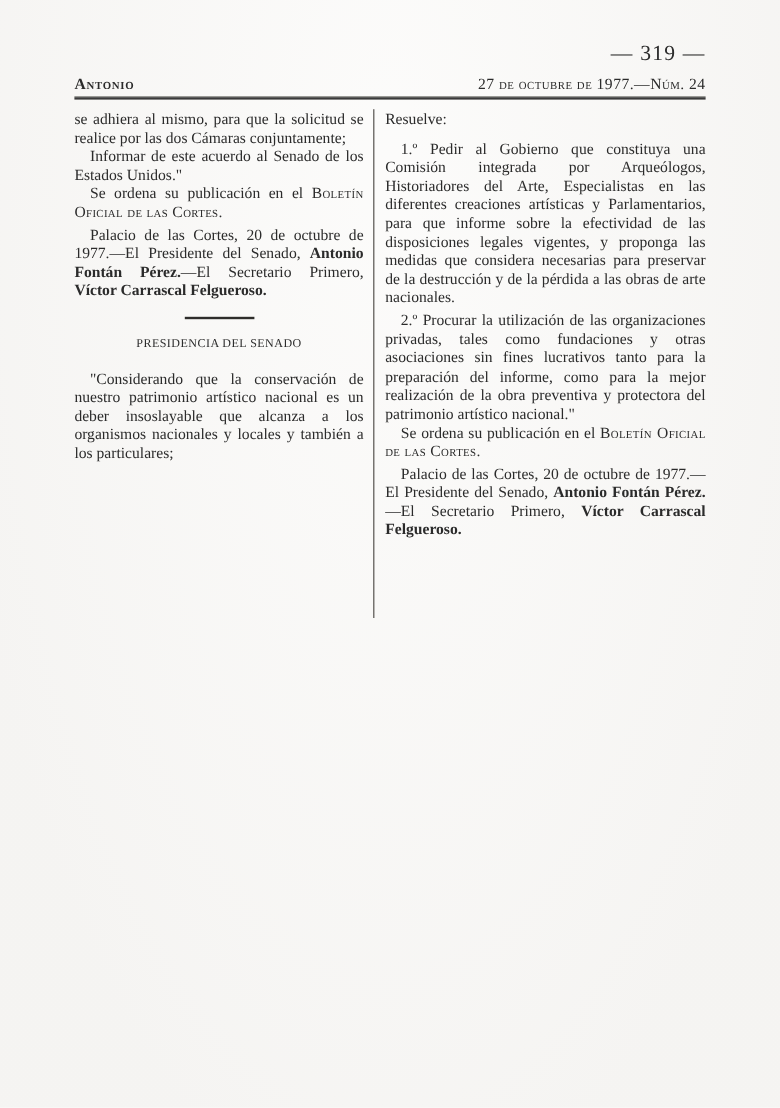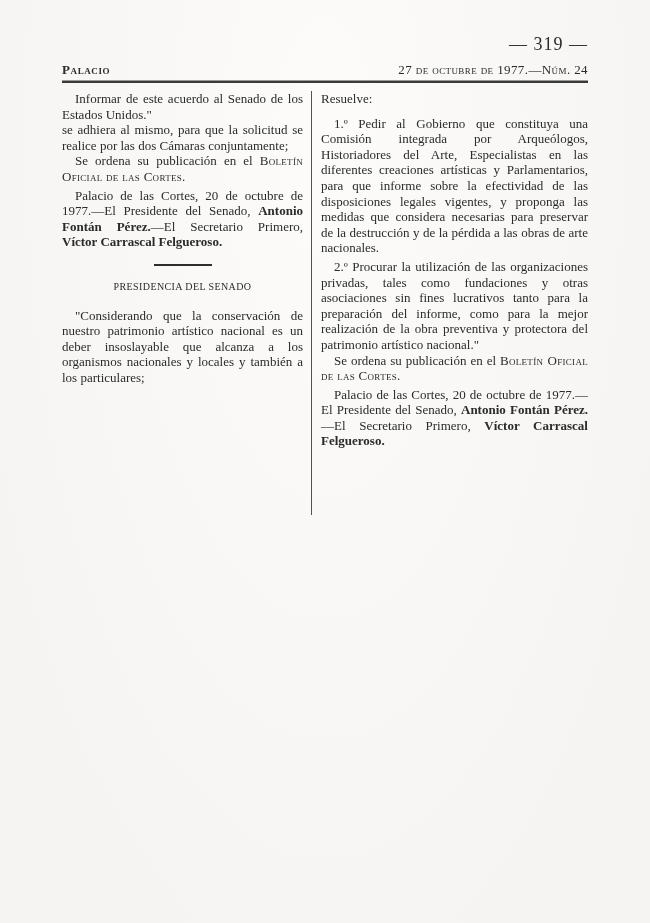--- a/index.html
+++ b/index.html
@@ -84,28 +84,28 @@
     letter-spacing: 0.4px;
     margin: 0 0 13px 0;
   }
 </style>
 </head>
 <body>
 
 <div class="page">
   <div class="page-number">— 319 —</div>
   <div class="masthead">
-    <span class="pub-name">Palacio</span>
+    <span class="pub-name">Antonio</span>
     <span class="issue-info">27 de octubre de 1977.—Núm. 24</span>
   </div>
   <div class="header-rule"></div>
   <div class="columns">
     <div class="col col-left">
+        <p class="para"><span>se adhiera al mismo, para que la solicitud se realice por las dos Cámaras conjuntamente;</span></p>
         <p class="para indent"><span>Informar de este acuerdo al Senado de los Estados Unidos."</span></p>
-        <p class="para"><span>se adhiera al mismo, para que la solicitud se realice por las dos Cámaras conjuntamente;</span></p>
         <p class="para indent"><span>Se ordena su publicación en el </span><span class="smallcaps">Boletín Oficial de las Cortes</span><span>.</span></p>
         <p class="para indent space-sm"><span>Palacio de las Cortes, 20 de octubre de 1977.—El Presidente del Senado, </span><span class="bold">Antonio Fontán Pérez.</span><span>—El Secretario Primero, </span><span class="bold">Víctor Carrascal Felgueroso.</span></p>
         <hr class="section-divider">
         <h2 class="col-heading">PRESIDENCIA DEL SENADO</h2>
         <p class="para indent"><span>"Considerando que la conservación de nuestro patrimonio artístico nacional es un deber insoslayable que alcanza a los organismos nacionales y locales y también a los particulares;</span></p>
       </div>
     <div class="col-sep"></div>
     <div class="col col-right">
         <p class="para"><span>Resuelve:</span></p>
         <p class="para indent space-md"><span>1.º&nbsp;Pedir al Gobierno que constituya una Comisión integrada por Arqueólogos, Historiadores del Arte, Especialistas en las diferentes creaciones artísticas y Parlamentarios, para que informe sobre la efectividad de las disposiciones legales vigentes, y proponga las medidas que considera necesarias para preservar de la destrucción y de la pérdida a las obras de arte nacionales.</span></p>

